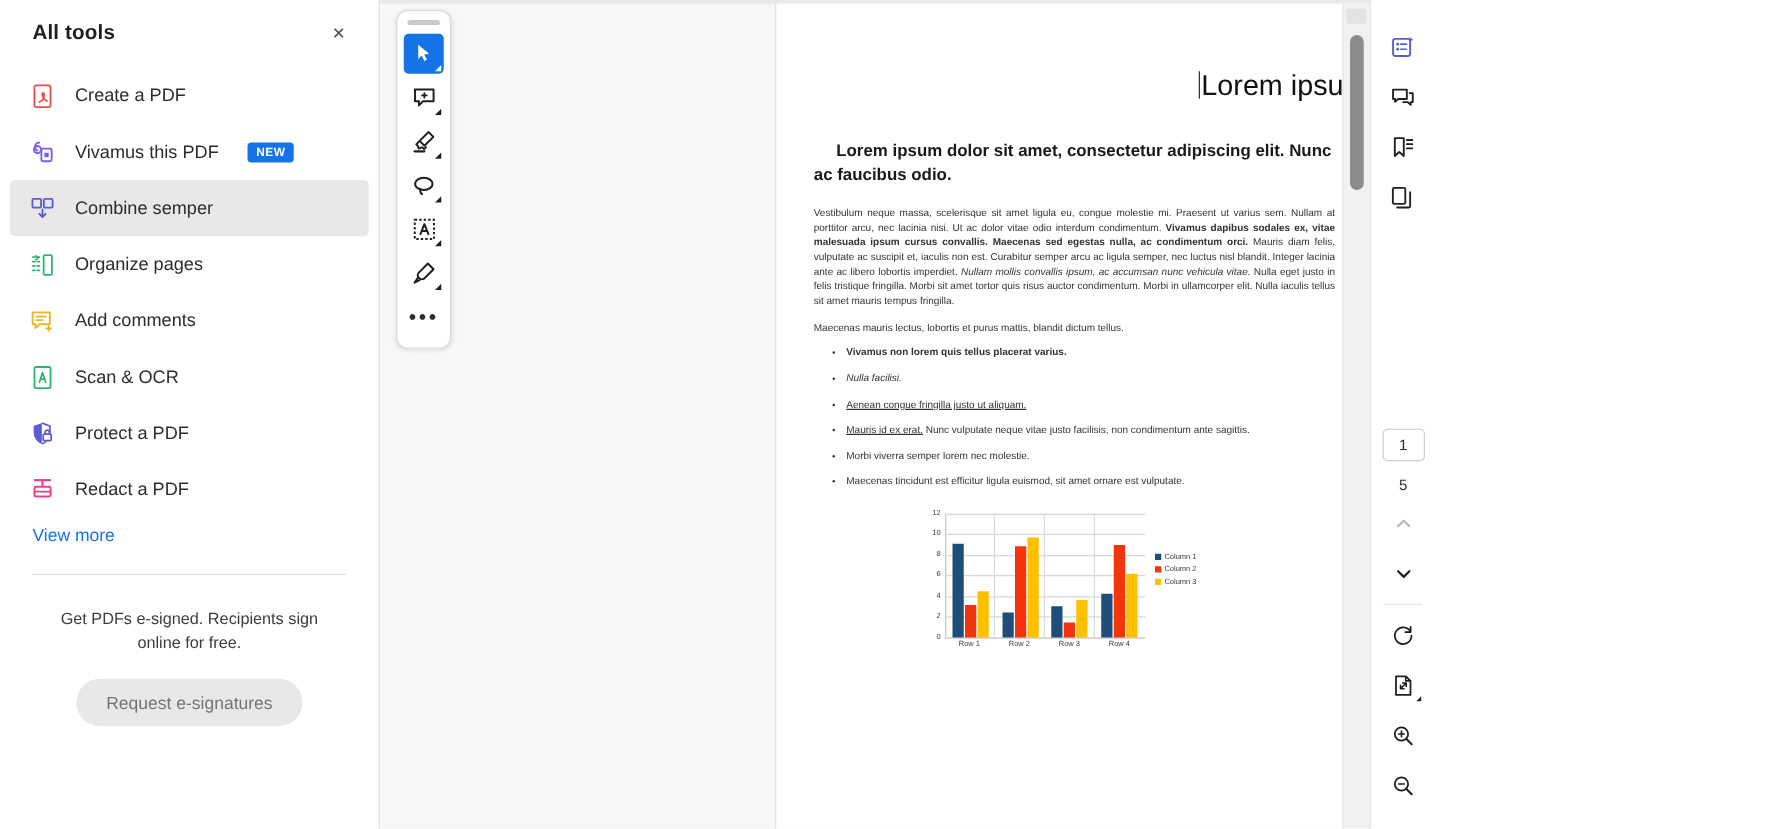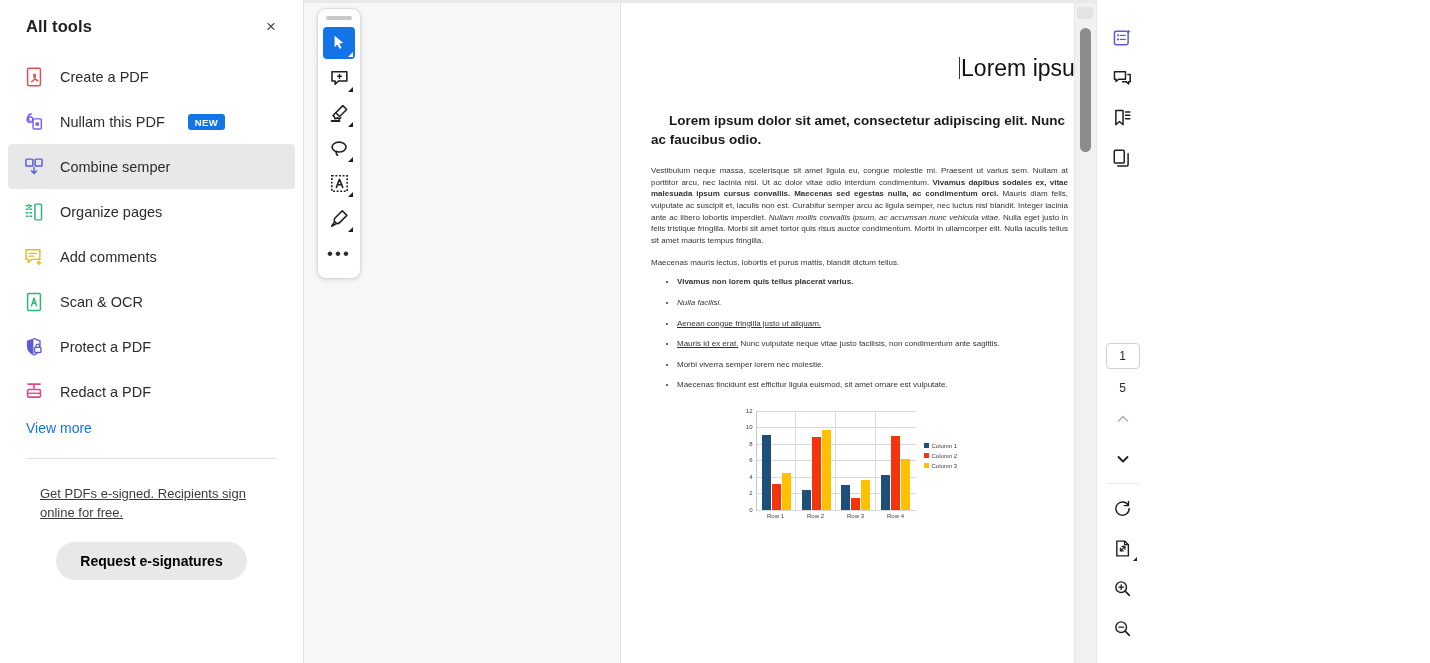--- a/index.html
+++ b/index.html
@@ -43,27 +43,27 @@
   .badge-new {
     background: #1473e6; color: #fff; font-size: 9.5px; font-weight: bold;
     padding: 3px 7px 2px; border-radius: 3px; letter-spacing: .4px; margin-left: 9px;
   }
   .view-more {
     color: #1473e6; font-size: 14px; padding: 6px 0 0 26px; cursor: pointer;
     display: inline-block;
   }
   .sb-divider { height: 1px; background: #e1e1e1; margin: 21px 26px 0 26px; }
   .esign-blurb {
-    font-size: 13px; color: #3c3c3c;
-    line-height: 1.45; padding: 26px 40px 0 40px; text-decoration: underline;
+    text-align: center; font-size: 13px; color: #3c3c3c;
+    line-height: 1.45; padding: 26px 40px 0 40px;
   }
   .esign-btn {
     display: block; margin: 19px auto 0; padding: 11px 24px;
     background: #e8e8e8; border: none; border-radius: 22px;
-    font-size: 14px; font-weight: bold; color: #000000; cursor: pointer;
+    font-size: 14px; font-weight: normal; color: #737373; cursor: pointer;
     font-family: "Liberation Sans", sans-serif;
   }
 
   
   .viewer {
     position: relative; flex: 1 1 auto; height: 663px;
     background: #f7f7f7; overflow: hidden;
     border-left: 1px solid #e3e3e3;
   }
   .viewer-topline { position: absolute; left: 0; top: 0; right: 0; height: 3px; background: #e9e9e9; }
@@ -215,21 +215,21 @@
         </div>
         <div class="tool-item">
           <span class="tool-ico">
             <svg width="22" height="22" viewBox="0 0 24 24">
               <path d="M9.2 3.3c-2.2 0-3.8 1.7-3.8 3.9 0 1.4.8 2.6 2 3.2" fill="none" stroke="#7b5cf0" stroke-width="1.6" stroke-linecap="round"></path>
               <circle cx="7.6" cy="9.4" r="3.1" fill="none" stroke="#7b5cf0" stroke-width="1.6"></circle>
               <rect x="11" y="8.6" width="9" height="11" rx="1.4" fill="none" stroke="#7b5cf0" stroke-width="1.6"></rect>
               <rect x="13.6" y="12.2" width="3.8" height="4" rx=".7" fill="#7b5cf0"></rect>
             </svg>
           </span>
-          <span class="tool-label">Nullam this PDF</span>
+          <span class="tool-label">Vivamus this PDF</span>
           <span class="badge-new" style="background: rgb(20, 115, 230);">NEW</span>
         </div>
         <div class="tool-item selected">
           <span class="tool-ico">
             <svg width="22" height="22" viewBox="0 0 24 24">
               <rect x="3.2" y="3.4" width="7.6" height="7.6" rx="1" fill="none" stroke="#5b5bd6" stroke-width="1.6"></rect>
               <rect x="13.2" y="3.4" width="7.6" height="7.6" rx="1" fill="none" stroke="#5b5bd6" stroke-width="1.6"></rect>
               <path d="M12 12.6v6.4M9.3 16.4L12 19.2l2.7-2.8" fill="none" stroke="#5b5bd6" stroke-width="1.6" stroke-linecap="round" stroke-linejoin="round"></path>
             </svg>
           </span>

